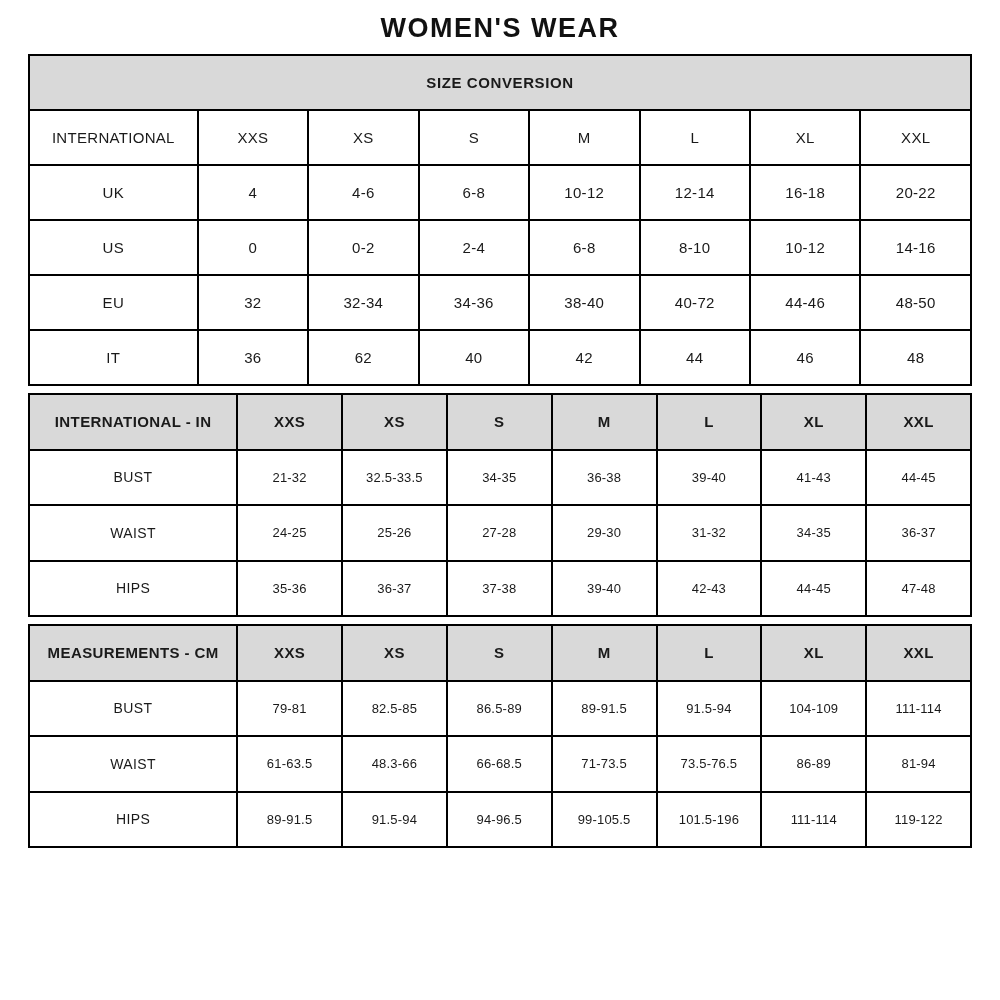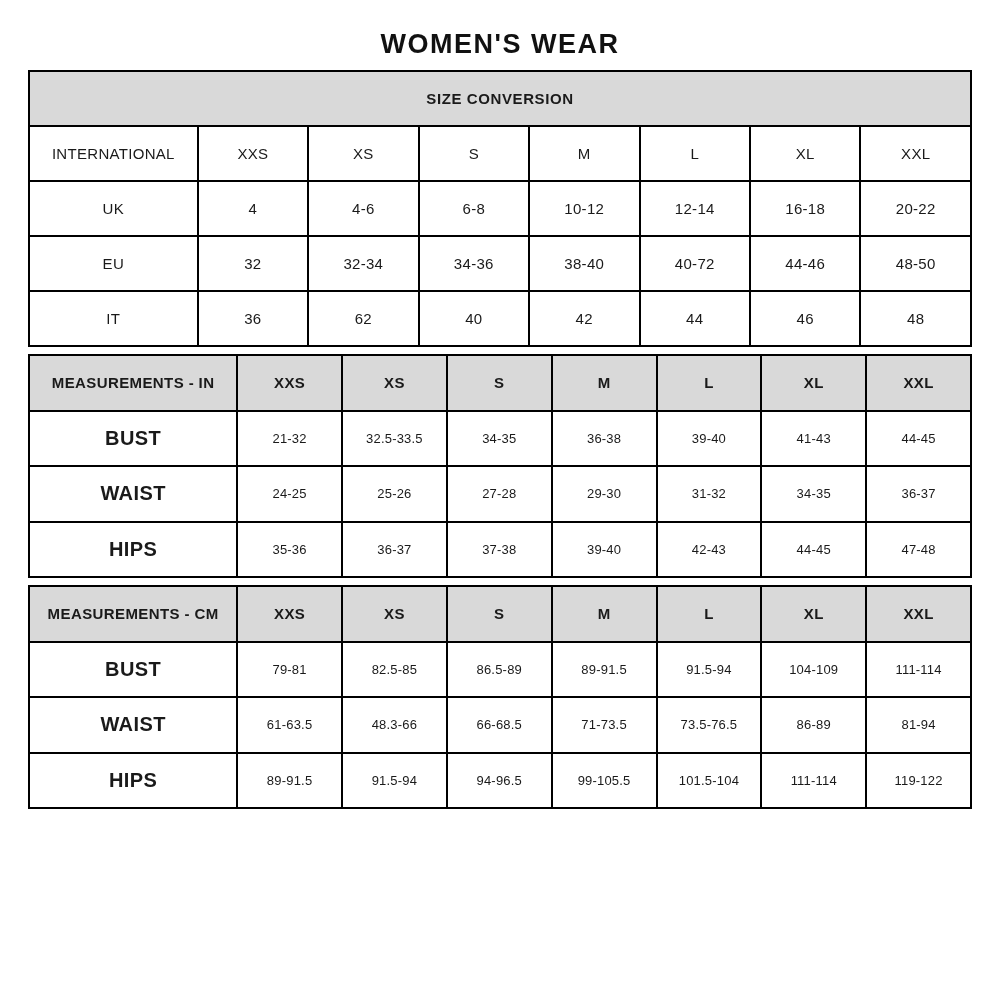--- a/index.html
+++ b/index.html
@@ -6,21 +6,21 @@
     margin: 0;
     padding: 0;
     width: 1000px;
     height: 1000px;
     background: #ffffff;
     font-family: "Liberation Sans", sans-serif;
     color: #1a1a1a;
   }
   .page {
     width: 944px;
-    margin: 16px auto;
+    margin: 0 auto;
   }
   .title {
     text-align: center;
     font-size: 27px;
     font-weight: 700;
     letter-spacing: 1.5px;
     margin: 0;
     padding: 13px 0 10px 0;
     color: #111111;
   }
@@ -58,22 +58,22 @@
   }
   
   .tm tr { height: 55.5px; }
   .tm thead th {
     background: #d9d9d9;
     font-size: 15px;
     font-weight: 700;
     letter-spacing: 0.4px;
   }
   .tm tbody td.row-label {
-    font-size: 20px;
-    font-weight: 700;
+    font-size: 14px;
+    font-weight: 400;
     letter-spacing: 0.4px;
   }
   .tm tbody td.valm {
     font-size: 13px;
     font-weight: 400;
     letter-spacing: 0.2px;
   }
   col.c-label1 { width: 17.9%; }
   col.c-size1  { width: 11.728%; }
   col.c-label2 { width: 22.1%; }
@@ -117,20 +117,30 @@
           <td class="row-label">UK</td>
           <td class="val1">4</td>
           <td class="val1">4-6</td>
           <td class="val1">6-8</td>
           <td class="val1">10-12</td>
           <td class="val1">12-14</td>
           <td class="val1">16-18</td>
           <td class="val1">20-22</td>
         </tr>
         <tr>
+          <td class="row-label">US</td>
+          <td class="val1">0</td>
+          <td class="val1">0-2</td>
+          <td class="val1">2-4</td>
+          <td class="val1">6-8</td>
+          <td class="val1">8-10</td>
+          <td class="val1">10-12</td>
+          <td class="val1">14-16</td>
+        </tr>
+        <tr>
           <td class="row-label">EU</td>
           <td class="val1">32</td>
           <td class="val1">32-34</td>
           <td class="val1">34-36</td>
           <td class="val1">38-40</td>
           <td class="val1">40-72</td>
           <td class="val1">44-46</td>
           <td class="val1">48-50</td>
         </tr>
         <tr>
@@ -152,21 +162,21 @@
         <col class="c-size2">
         <col class="c-size2">
         <col class="c-size2">
       <col class="c-size2">
         <col class="c-size2">
         <col class="c-size2">
         <col class="c-size2">
     </colgroup>
     <thead>
       <tr>
-        <th>MEASUREMENTS - IN</th>
+        <th>INTERNATIONAL - IN</th>
         <th>XXS</th>
         <th>XS</th>
         <th>S</th>
         <th>M</th>
         <th>L</th>
         <th>XL</th>
         <th>XXL</th>
       </tr>
     </thead>
     <tbody>
@@ -246,20 +256,20 @@
           <td class="valm">73.5-76.5</td>
           <td class="valm">86-89</td>
           <td class="valm">81-94</td>
         </tr>
         <tr>
           <td class="row-label">HIPS</td>
           <td class="valm">89-91.5</td>
           <td class="valm">91.5-94</td>
           <td class="valm">94-96.5</td>
           <td class="valm">99-105.5</td>
-          <td class="valm">101.5-104</td>
+          <td class="valm">101.5-196</td>
           <td class="valm">111-114</td>
           <td class="valm">119-122</td>
         </tr>
       </tbody>
   </table>
 
 </div>
 
 </body></html>

